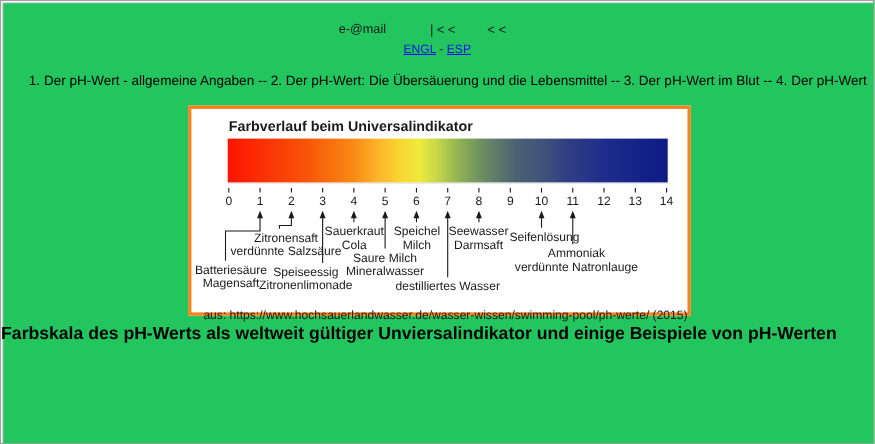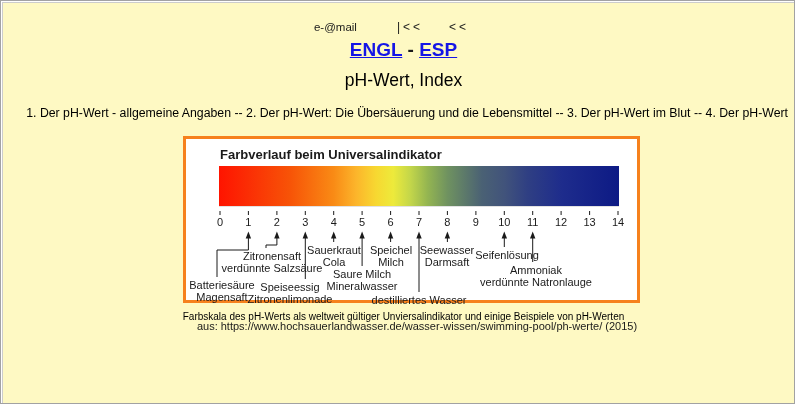--- a/index.html
+++ b/index.html
@@ -5,67 +5,65 @@
   html,body{margin:0;padding:0;}
   body{
     width:795px;height:404px;
     background:#fff;
     font-family:"Liberation Sans",sans-serif;
     color:#000;
     position:relative;
   }
   .page{
     position:absolute;inset:0;
-    background:#fef9c3;
+    background:#22c55e;
     border:1px solid #a2a2a2;
     box-shadow:inset 1px 1px 0 #ffffff, inset 2px 2px 0 #cccccc;
     overflow:hidden;
     box-sizing:border-box;
-    padding-left:12px;
   }
   .topnav{
     margin-top:19px;
     display:flex;justify-content:center;align-items:center;
     font-size:11.5px;color:#1a1a1a;
     transform:translateX(-12px);
   }
   .topnav a{color:#1a1a1a;text-decoration:none;cursor:pointer;}
   .navsym{letter-spacing:3px;margin-left:40px;font-size:12px;}
   .navsym + .navsym{margin-left:26px;}
-  .langrow{margin-top:5px;text-align:center;font-size:19px;font-weight:bold;}
+  .langrow{margin-top:5px;text-align:center;font-size:11px;}
   .lang{color:#1515e6;text-decoration:underline;cursor:pointer;}
   .sep{color:#1a1a1a;white-space:pre;}
   .title{margin-top:9px;text-align:center;font-size:17.5px;font-weight:400;}
   .index{margin:15px 6px 0;text-align:right;font-size:12.3px;line-height:14.6px;}
   .figure{
     margin:15px 0 0 170px;
-    width:457px;height:167px;
+    width:457px;height:191px;
     border:3px solid #f6811d;
     box-sizing:border-box;
     background:#fff;
   }
-  .caption{margin-top:8px;text-align:center;font-size:10px;}
+  .caption{margin-top:8px;text-align:left;font-size:16px;font-weight:bold;}
   .author{margin-top:13px;text-align:center;font-size:12.3px;}
 </style>
 </head>
 <body>
 
 <div class="page">
 
   <div class="topnav">
     <a>e-@mail</a>
     <a class="navsym">|&lt;&lt;</a>
     <a class="navsym">&lt;&lt;</a>
   </div>
 
   <div class="langrow">
     <a class="lang">ENGL</a><span class="sep"> - </span><a class="lang">ESP</a>
   </div>
 
-  <div class="title">pH-Wert, Index</div>
 
   <div class="index">
     <span>1. Der pH-Wert - allgemeine Angaben -- 2. Der pH-Wert: Die Übersäuerung und die Lebensmittel -- 3. Der pH-Wert im Blut -- 4. Der pH-Wert</span><br>
   </div>
 
   <div class="figure" style="border-color: rgb(246, 129, 29);">
     <div id="chart"><svg xmlns="http://www.w3.org/2000/svg" width="451" height="199" viewBox="0 0 451 199" font-family="Liberation Sans, sans-serif" fill="#1a1a1a">
           <defs>
             <linearGradient id="phg">
               <stop offset="0.00%" stop-color="#ff1400"></stop>

